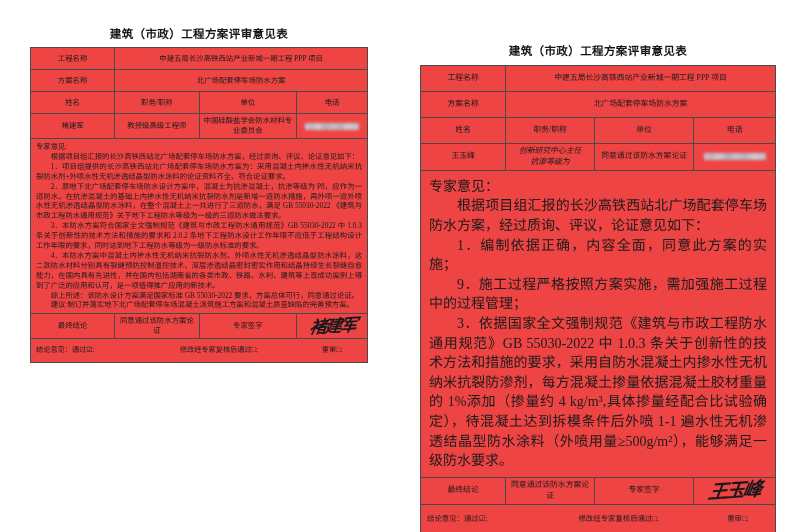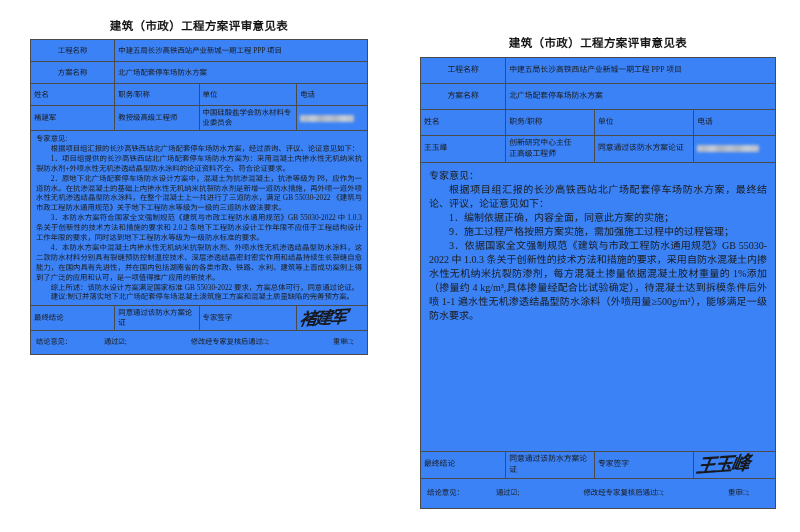--- a/index.html
+++ b/index.html
@@ -21,48 +21,48 @@
     position: relative;
     width: 800px;
     height: 532px;
     display: flex;
     align-items: flex-start;
   }
 
   
   .doc {
     position: absolute;
-    top: 8px;
+    top: 16px;
     box-sizing: border-box;
   }
   .doc-title {
     text-align: center;
     font-weight: bold;
     font-family: "Liberation Serif", "DejaVu Serif", serif;
     color: #151515;
     letter-spacing: 0.4px;
     white-space: nowrap;
   }
 
   table.form {
     border-collapse: collapse;
     table-layout: fixed;
     width: 100%;
-    background: #3b82f6;
+    background: #ef4444;
   }
   table.form td {
     border: 1px solid #4a4a4a;
     padding: 2px 3px;
     vertical-align: middle;
     color: #1b1b1b;
   }
-  .c-center { text-align: left; margin-top: 44px; }
+  .c-center { text-align: center; margin-top: 44px; }
 
   .label-cell { text-align: center; white-space: nowrap; }
-  .value-cell { text-align: left; }
+  .value-cell { text-align: center; }
 
   .redacted {
     display: inline-block;
     height: 7px;
     border-radius: 1px;
     background: linear-gradient(90deg,
       #c9ccd2 0%, #b9bdc6 12%, #cfd2d8 24%, #aeb3bd 38%,
       #c4c8cf 52%, #b3b8c2 66%, #ced1d7 80%, #bcc0c9 100%);
     filter: blur(1.4px);
     opacity: .95;
@@ -94,21 +94,20 @@
 
   .conclusion-row td { padding-top: 3px; padding-bottom: 3px; }
   .footer-row td {
     text-align: left;
     white-space: nowrap;
   }
   .footer-line {
     display: flex;
     width: 100%;
     align-items: center;
-    gap: 32px;
   }
   .fl-a { flex: 0 0 auto; }
   .fl-sp1 { flex: 1 1 auto; }
   .fl-sp2 { flex: 0.75 1 auto; }
   .fl-end { flex: 0 0 auto; padding-right: 6%; }
 
   
   #doc-left { left: 30px; width: 338px; }
   #doc-left .doc-title { font-size: 11.5px; margin: 9px 0 6px 0; }
   #doc-left table.form { font-size: 7.4px; }
@@ -116,26 +115,26 @@
   #doc-left .opinion-cell { font-size: 7.35px; line-height: 1.62; padding: 3px 5px 3px 5px; border-radius: 13px; }
   #doc-left .sig { font-size: 17px; }
   #doc-left .footer-row td { font-size: 7.2px; padding: 3px 5px; }
   #doc-left .redacted { width: 54px; }
 
   
   #doc-right { left: 420px; width: 356px; }
   #doc-right .doc-title { font-size: 11.5px; margin: 26px 0 7px 0; }
   #doc-right table.form { font-size: 7.8px; }
   #doc-right table.form td { height: 21px; line-height: 1.4; }
-  #doc-right .opinion-cell { font-size: 10px; line-height: 2.22; padding: 6px 8px 6px 8px; }
+  #doc-right .opinion-cell { font-size: 14px; line-height: 2.22; padding: 6px 8px 6px 8px; }
   #doc-right .sig { font-size: 19px; }
   #doc-right .footer-row td { font-size: 7.4px; padding: 4px 6px; }
   #doc-right .redacted { width: 62px; }
 
-  .nowrap { white-space: nowrap; }
+  .nowrap { white-space: nowrap; font-style: italic; }
 </style>
 </head>
 <body>
 
 <div class="page-wrap">
 
   <div class="doc" id="doc-left">
 
     <div class="doc-title">建筑（市政）工程方案评审意见表</div>
 
@@ -231,32 +230,32 @@
         <tr>
           <td class="c-center">姓名</td>
           <td class="c-center">职务/职称</td>
           <td class="c-center">单位</td>
           <td class="c-center">电话</td>
         </tr>
         <tr>
           <td class="c-center">王玉峰</td>
           <td class="c-center">
             <div class="nowrap">创新研究中心主任</div>
-            <div class="nowrap">正高级工程师</div>
+            <div class="nowrap">抗渗等级为</div>
           </td>
           <td class="c-center">同意通过该防水方案论证</td>
           <td class="c-center">
             <span class="redacted"></span>
           </td>
         </tr>
 
         <tr>
           <td class="opinion-cell" colspan="4" style="height:276px; vertical-align:top;">
             <p class="op-head">专家意见：</p>
-            <p class="indent">根据项目组汇报的长沙高铁西站北广场配套停车场防水方案，最终结论、评议，论证意见如下：</p>
+            <p class="indent">根据项目组汇报的长沙高铁西站北广场配套停车场防水方案，经过质询、评议，论证意见如下：</p>
             <p class="indent">1．编制依据正确，内容全面，同意此方案的实施；</p>
             <p class="indent">9．施工过程严格按照方案实施，需加强施工过程中的过程管理；</p>
             <p class="indent">3．依据国家全文强制规范《建筑与市政工程防水通用规范》GB 55030-2022 中 1.0.3 条关于创新性的技术方法和措施的要求，采用自防水混凝土内掺水性无机纳米抗裂防渗剂，每方混凝土掺量依据混凝土胶材重量的 1%添加（掺量约 4 kg/m³,具体掺量经配合比试验确定），待混凝土达到拆模条件后外喷 1-1 遍水性无机渗透结晶型防水涂料（外喷用量≥500g/m²），能够满足一级防水要求。</p>
           </td>
         </tr>
 
         <tr class="conclusion-row">
           <td class="c-center">最终结论</td>
           <td class="c-center">同意通过该防水方案论证</td>
           <td class="c-center">专家签字</td>

